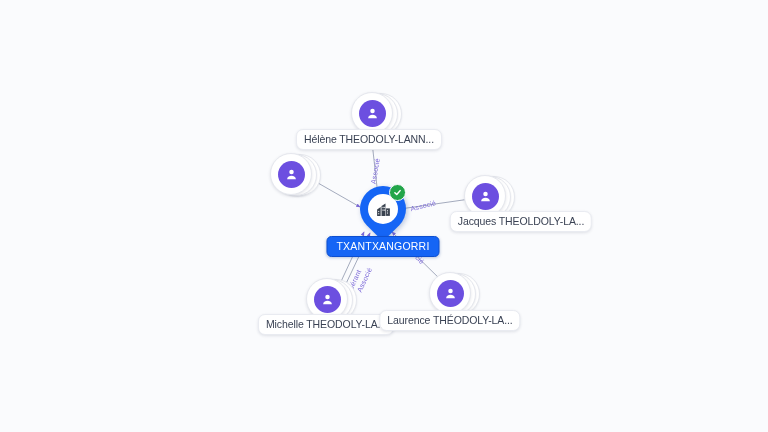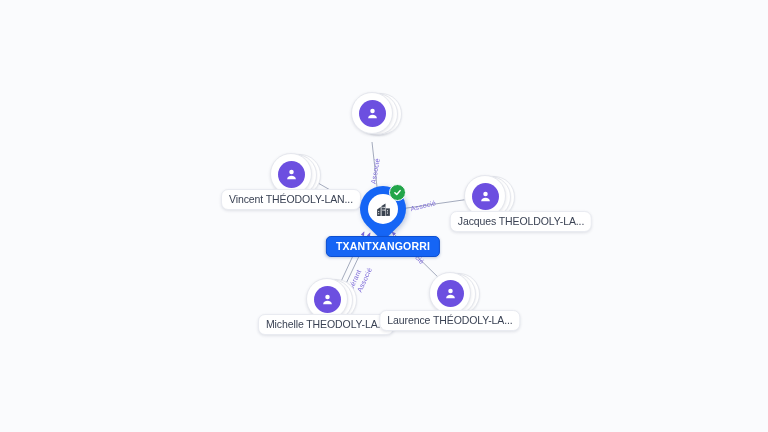--- a/index.html
+++ b/index.html
@@ -145,21 +145,21 @@
 
   #company-label {
     position: absolute;
     transform: translate(-50%, 0);
     background: #1565f5;
     border: 1px solid #0d4fd0;
     border-radius: 5px;
     padding: 3px 9px 4px 9px;
     font-size: 10.5px;
     line-height: 12px;
-    font-weight: bold;
+    font-weight: normal;
     color: #ffffff;
     white-space: nowrap;
     letter-spacing: 0.2px;
     box-shadow: 0 1px 3px rgba(20,60,140,0.28);
   }
 
   
   .edge-label {
     position: absolute;
     font-size: 7px;
@@ -211,36 +211,36 @@
       <div class="avatar-front">
         <div class="avatar-disc">
           <svg width="15" height="15" viewBox="0 0 24 24" fill="#ffffff">
             <circle cx="12" cy="8" r="3.6"></circle>
             <path d="M5 19.5c0-3.6 3.1-5.6 7-5.6s7 2 7 5.6z"></path>
           </svg>
         </div>
       </div>
     </div>
   </div>
+  <div class="node-label" style="left:369px; top:129px;">Hélène THEODOLY-LANN...</div>
 
   <div class="person-node" style="left:291px; top:174px;">
     <div class="avatar-stack">
       <div class="stack-card c3"></div>
       <div class="stack-card c2"></div>
       <div class="avatar-front">
         <div class="avatar-disc">
           <svg width="15" height="15" viewBox="0 0 24 24" fill="#ffffff">
             <circle cx="12" cy="8" r="3.6"></circle>
             <path d="M5 19.5c0-3.6 3.1-5.6 7-5.6s7 2 7 5.6z"></path>
           </svg>
         </div>
       </div>
     </div>
   </div>
-  <div class="node-label" style="left:291px; top:189px;">Vincent THÉODOLY-LAN...</div>
 
   <div class="person-node" style="left:485px; top:196px;">
     <div class="avatar-stack">
       <div class="stack-card c3"></div>
       <div class="stack-card c2"></div>
       <div class="avatar-front">
         <div class="avatar-disc">
           <svg width="15" height="15" viewBox="0 0 24 24" fill="#ffffff">
             <circle cx="12" cy="8" r="3.6"></circle>
             <path d="M5 19.5c0-3.6 3.1-5.6 7-5.6s7 2 7 5.6z"></path>

